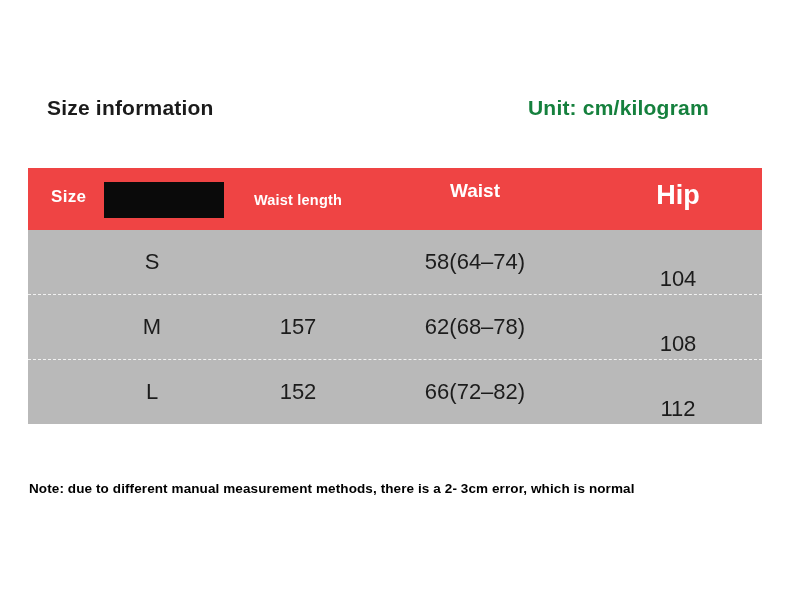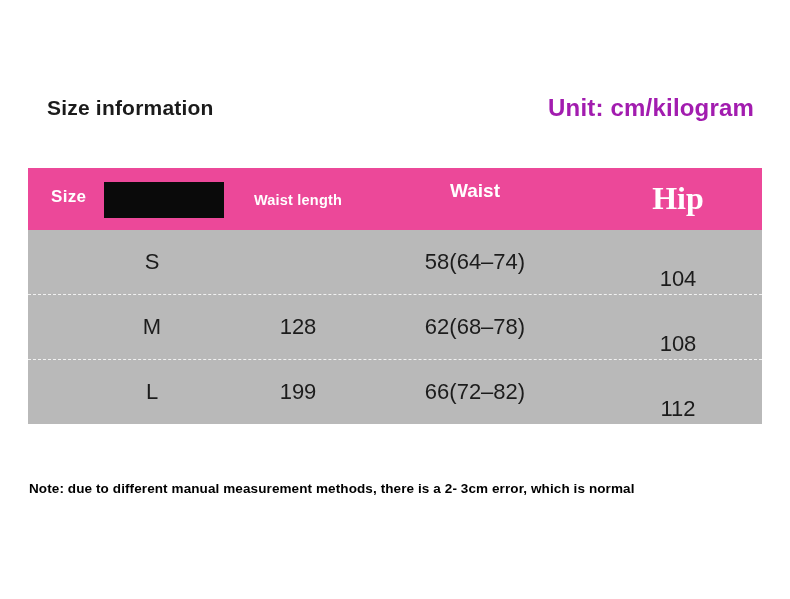--- a/index.html
+++ b/index.html
@@ -32,36 +32,35 @@
     position: absolute;
     left: 47px;
     font-size: 21px;
     font-weight: bold;
     color: #1b1b1b;
     letter-spacing: 0.2px;
   }
   .unit {
     position: absolute;
     left: 528px;
-    font-size: 24px;
+    font-size: 21px;
     font-weight: bold;
-    color: #a21caf;
+    color: #15803d;
     letter-spacing: 0.2px;
-    margin-left: 20px;
   }
   .table {
     position: absolute;
     left: 28px;
     top: 168px;
     width: 734px;
   }
   .thead {
     position: relative;
     height: 62px;
-    background: #ec4899;
+    background: #ef4444;
     display: flex;
     align-items: center;
   }
   .th {
     color: #ffffff;
     text-align: center;
     font-weight: bold;
   }
   .th-size {
     position: absolute;
@@ -91,22 +90,21 @@
     left: 352px;
     top: 12px;
     width: 190px;
     font-size: 19px;
   }
   .th-hip {
     position: absolute;
     left: 560px;
     top: 12px;
     width: 180px;
-    font-size: 32px;
-    font-family: Liberation Serif, serif;
+    font-size: 27px;
   }
   .tbody {
     background: #b9b9b9;
   }
   .row {
     position: relative;
     height: 64px;
   }
   .row + .row {
     border-top: 1px dashed #f2f2f2;
@@ -158,28 +156,28 @@
     <div class="tbody">
 
       <div class="row">
         <div class="cell c-size">S</div>
         <div class="cell c-waist">58(64–74)</div>
         <div class="cell c-hip">104</div>
       </div>
 
       <div class="row">
         <div class="cell c-size">M</div>
-        <div class="cell c-pants">128</div>
+        <div class="cell c-pants">157</div>
         <div class="cell c-waist">62(68–78)</div>
         <div class="cell c-hip">108</div>
       </div>
 
       <div class="row">
         <div class="cell c-size">L</div>
-        <div class="cell c-pants">199</div>
+        <div class="cell c-pants">152</div>
         <div class="cell c-waist">66(72–82)</div>
         <div class="cell c-hip">112</div>
       </div>
 
     </div>
   </div>
 
   <div class="note">Note: due to different manual measurement methods, there is a 2- 3cm error, which is normal</div>
 
 </div>

